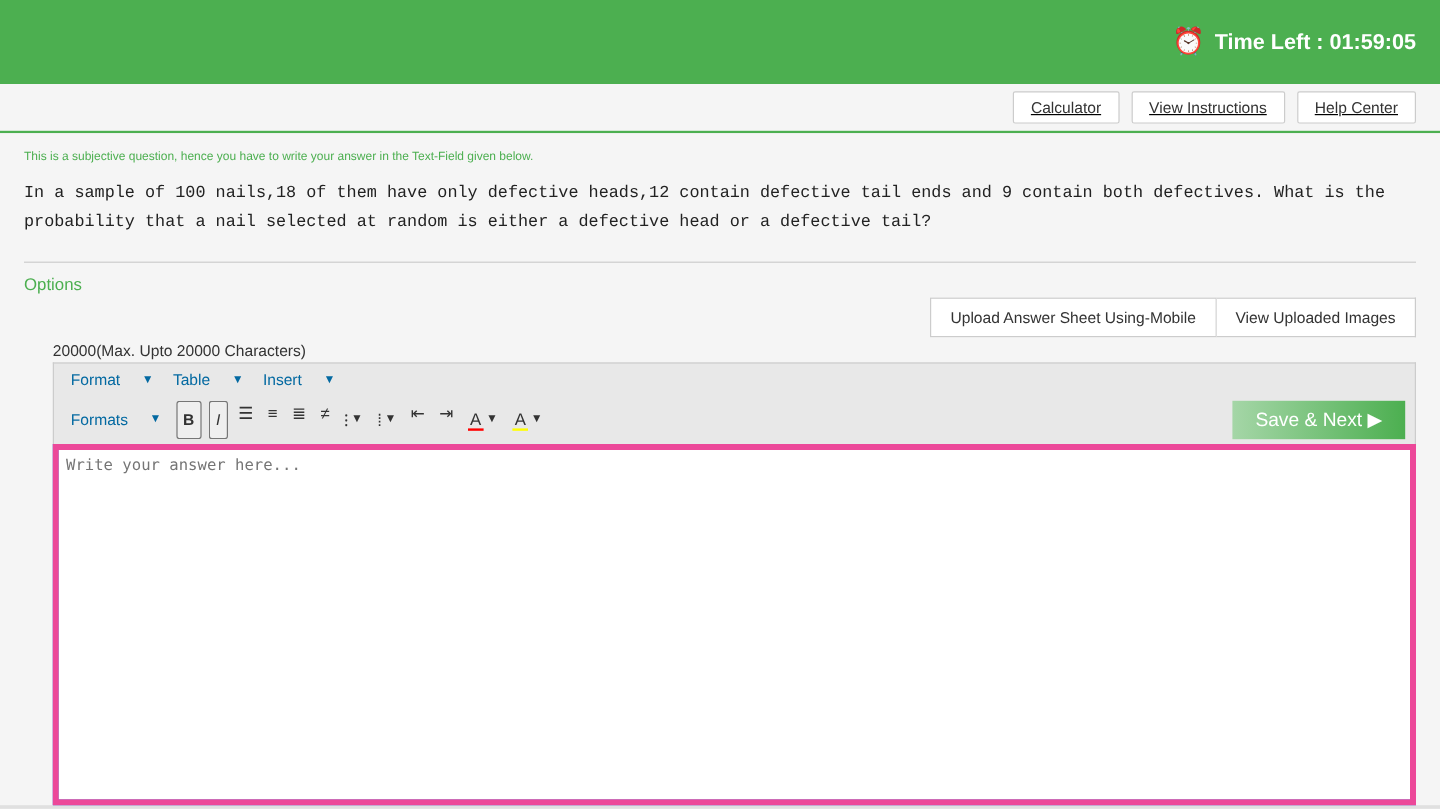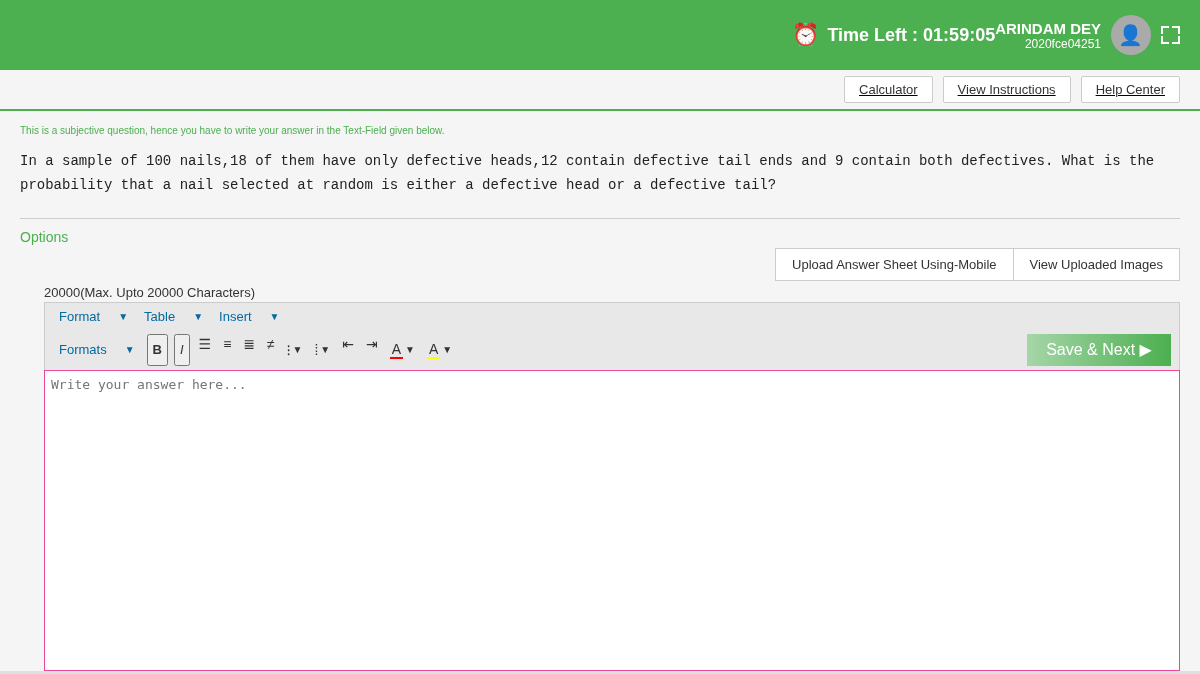--- a/index.html
+++ b/index.html
@@ -233,21 +233,21 @@
     }
     .tb2-btn.italic { font-style: italic; font-weight: normal; }
     .tb2-icon {
       font-size: 14px;
       cursor: pointer;
       padding: 2px 3px;
       color: #333;
     }
 
     .text-area-wrapper {
-      border: 1px solid #ec4899;
+      border: 5px solid #ec4899;
       background: #1d4ed8;
       flex: 1;
       min-height: 40px;
       display: flex;
       align-items: stretch;
     }
     .text-editor {
       width: 100%;
       min-height: 40px;
       border: none;
@@ -259,37 +259,20 @@
     }
   </style>
 </head>
 <body>
 
 <div class="header">
   <div style="flex:1"></div>
   <div class="header-timer">
     <span class="timer-icon">⏰</span>
     <span>Time Left : 01:59:05</span>
-  </div>
-  <div class="header-right">
-    <div class="user-info">
-      <div class="user-name">ARINDAM DEY</div>
-      <div class="user-id">2020fce04251</div>
-    </div>
-    <div class="avatar">👤</div>
-    <div class="fullscreen-icon">
-      <span>
-          <div class="fs-corner fs-tl"></div>
-          <div class="fs-corner fs-tr"></div>
-        </span>
-      <span>
-          <div class="fs-corner fs-bl"></div>
-          <div class="fs-corner fs-br"></div>
-        </span>
-    </div>
   </div>
 </div>
 
 <div class="sub-header">
   <button class="sub-header-btn">Calculator</button>
   <button class="sub-header-btn">View Instructions</button>
   <button class="sub-header-btn">Help Center</button>
 </div>
 
 <div class="main-content">

